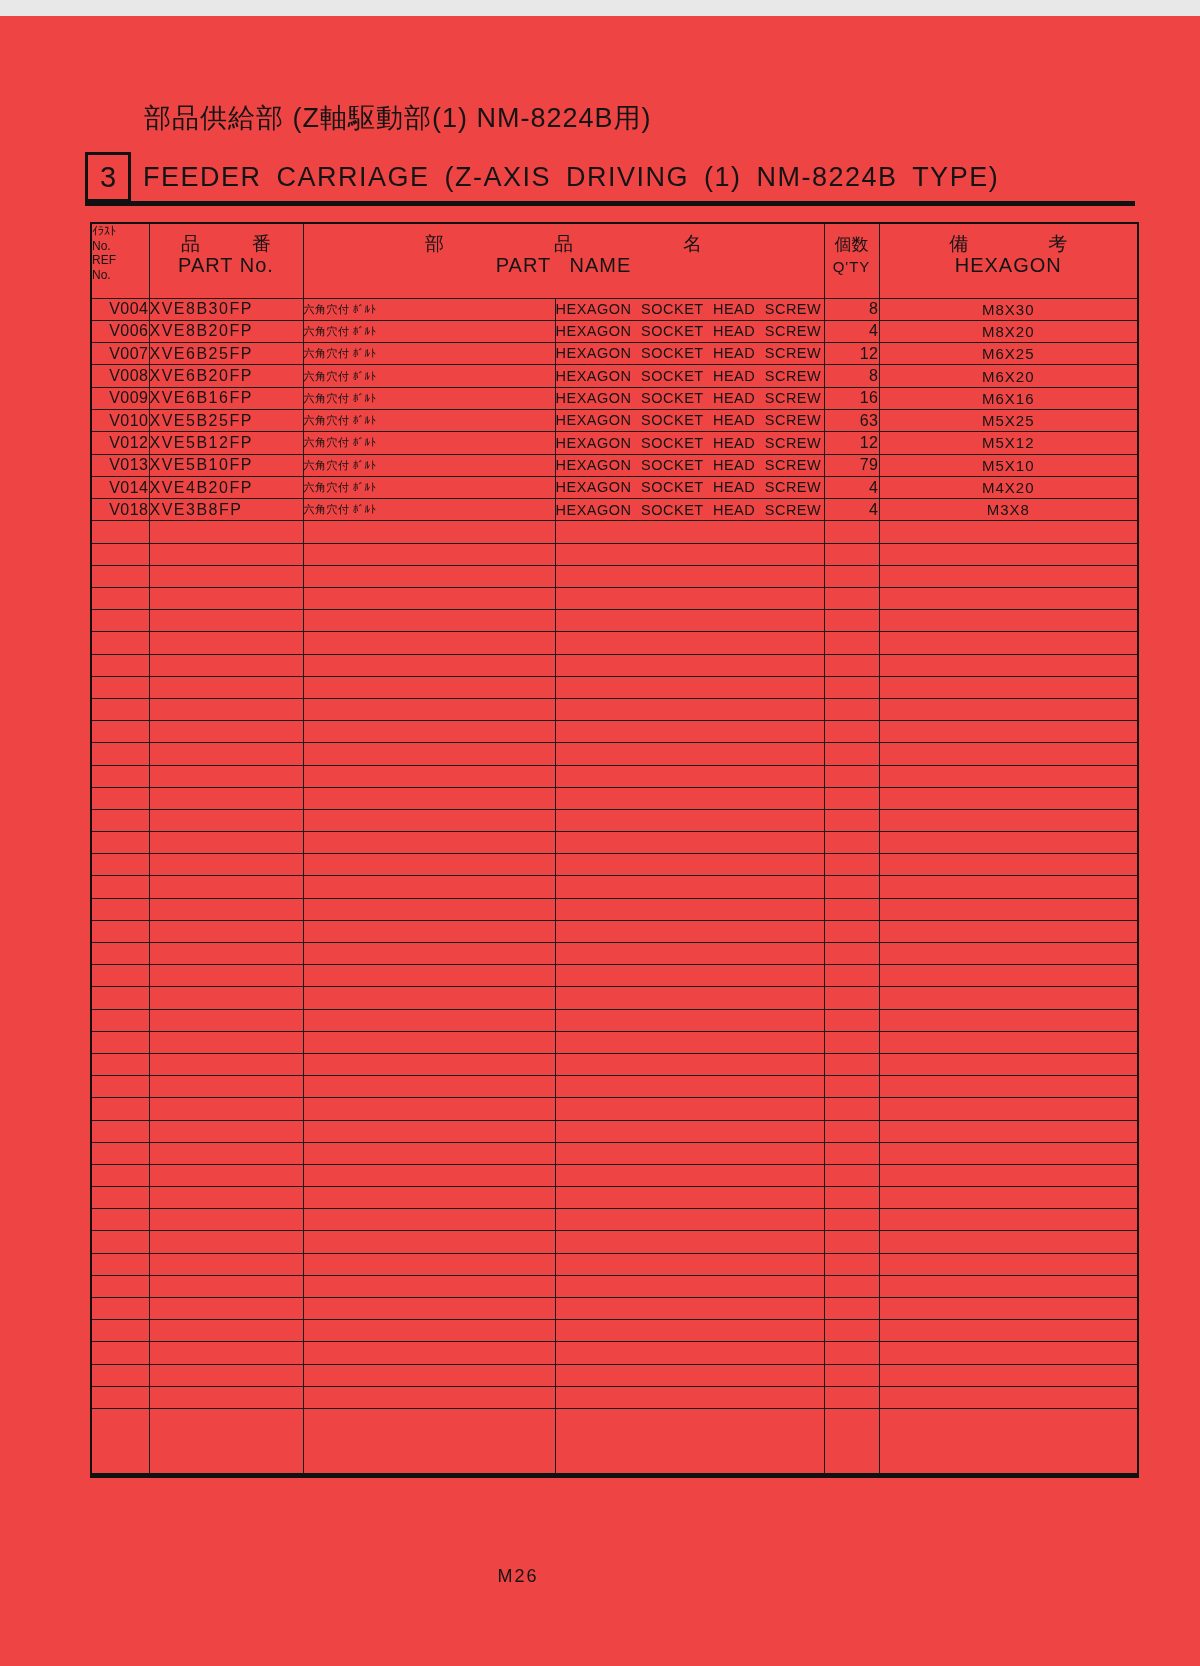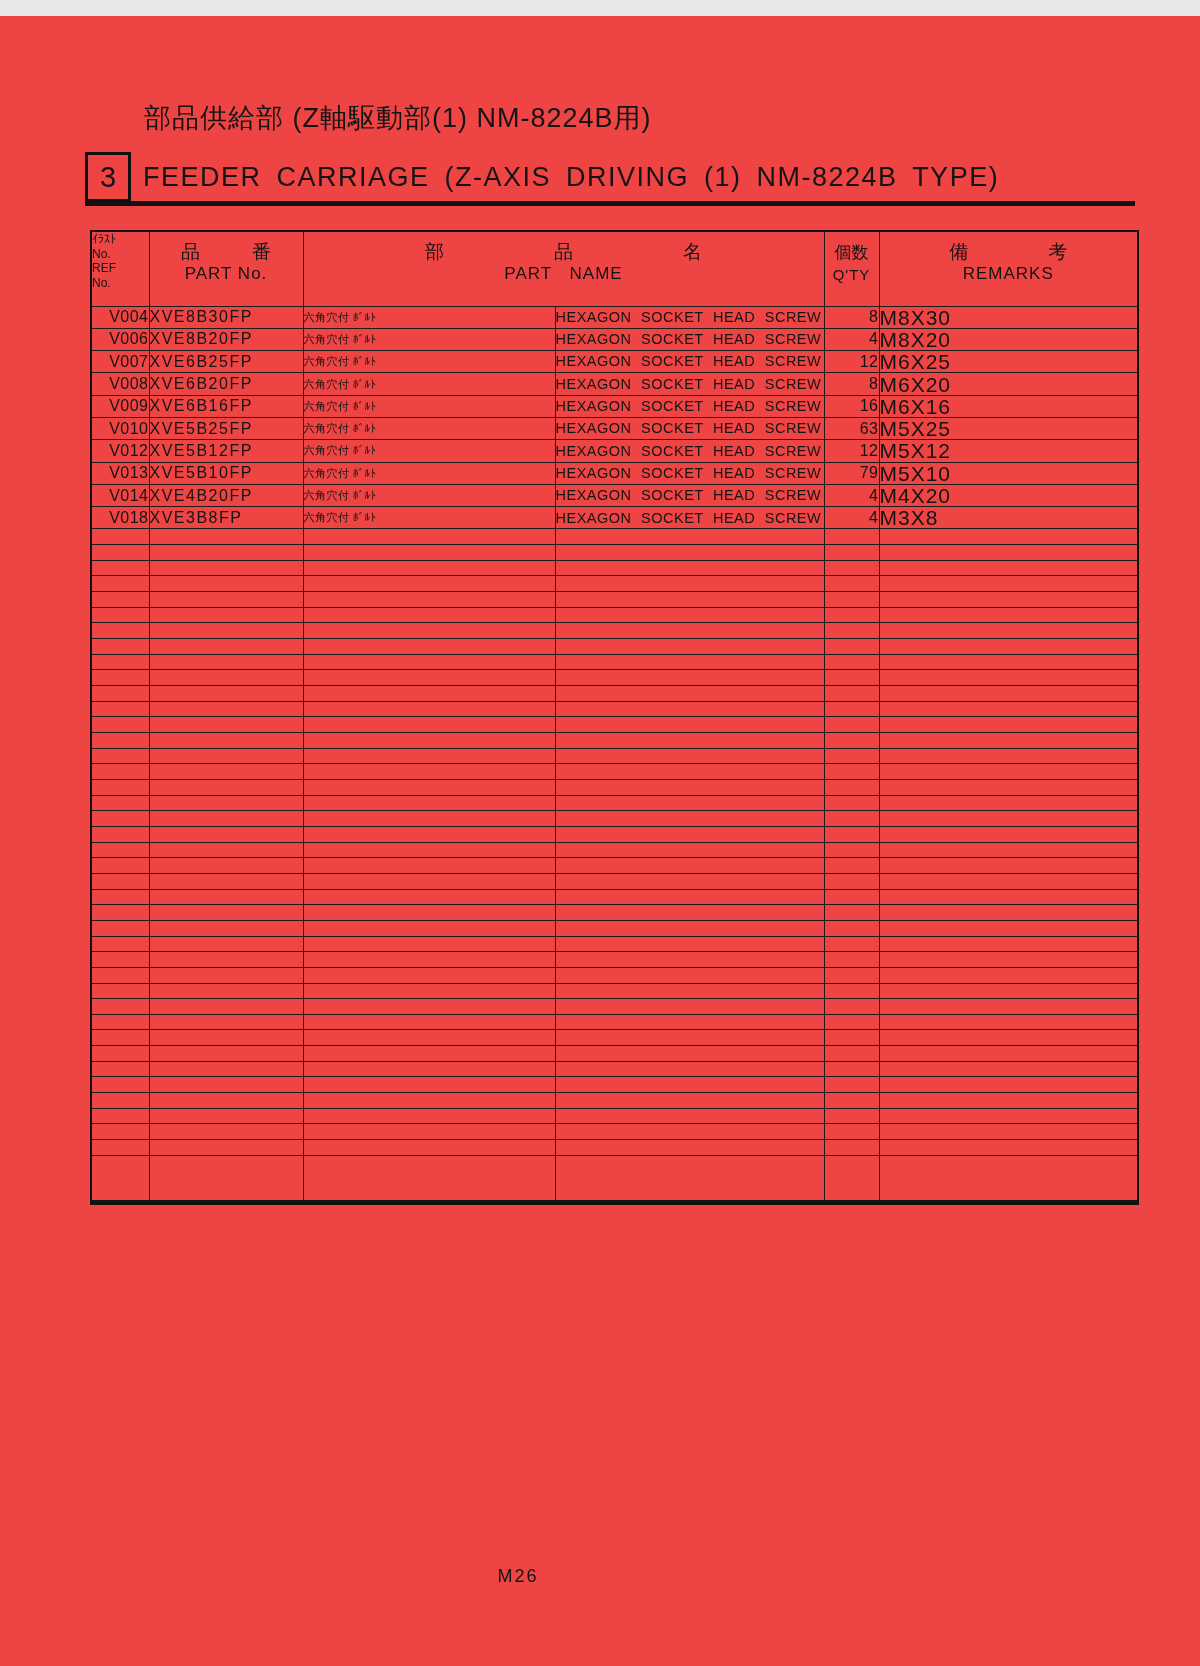--- a/index.html
+++ b/index.html
@@ -57,23 +57,23 @@
     top: 185px;
     width: 1050px;
     height: 5px;
     background: #111;
   }
 
   
   table.parts {
     position: absolute;
     left: 90px;
-    top: 214px;
+    top: 206px;
     width: 1047px;
-    height: 975px;
+    height: 1256px;
     border-collapse: collapse;
     table-layout: fixed;
     border: 2px solid #111;
     border-bottom-width: 5px;
     padding-left: 23px;
   }
   table.parts th, table.parts td {
     border: 1px solid #1c1c1c;
     padding: 0;
     overflow: hidden;
@@ -94,21 +94,21 @@
   .hdr-kanji {
     display: block;
     text-align: center;
     font-size: 19px;
     margin-top: 9px;
     line-height: 22px;
   }
   .hdr-latin {
     display: block;
     text-align: center;
-    font-size: 17px;
+    font-size: 20px;
     line-height: 21px;
     letter-spacing: 1px;
   }
   .sp-partno .hdr-kanji span { letter-spacing: 52px; margin-right: -52px; }
   .sp-name   .hdr-kanji span { letter-spacing: 110px; margin-right: -110px; }
   .sp-remarks .hdr-kanji span { letter-spacing: 80px; margin-right: -80px; }
   .th-qty .hdr-kanji { font-size: 17px; margin-top: 10px; }
   .th-qty .hdr-latin { font-size: 15px; }
   .th-name .hdr-latin { word-spacing: 12px; }
 
@@ -117,21 +117,21 @@
     font-size: 16px;
     letter-spacing: 0.5px;
     vertical-align: middle;
     line-height: 1;
   }
   td.c-ref     { text-align: right; font-size: 16px; }
   td.c-partno  { text-align: left; padding-left: 7px; letter-spacing: 1.5px; }
   td.c-nameja  { text-align: left; padding-left: 9px; font-size: 11px; }
   td.c-nameen  { text-align: left; padding-left: 12px; font-size: 14.5px; letter-spacing: 0.5px; word-spacing: 5px; }
   td.c-qty     { text-align: right; padding-right: 9px; font-size: 16px; }
-  td.c-remarks { text-align: left; padding-left: 11px; font-size: 21px; letter-spacing: 1px; }
+  td.c-remarks { text-align: center; padding-left: 11px; font-size: 15px; letter-spacing: 1px; }
 
   
   .doc-number {
     position: absolute;
     top: 1512px;
     left: 0;
     width: 1133px;
     text-align: right;
     font-size: 20px;
     letter-spacing: 1px;
@@ -185,21 +185,21 @@
         <th colspan="2" class="sp-name th-name">
           <span class="hdr-kanji"><span>部品名</span></span>
           <span class="hdr-latin">PART NAME</span>
         </th>
         <th class="th-qty">
           <span class="hdr-kanji"><span>個数</span></span>
           <span class="hdr-latin">Q'TY</span>
         </th>
         <th class="sp-remarks">
           <span class="hdr-kanji"><span>備考</span></span>
-          <span class="hdr-latin">REMARKS</span>
+          <span class="hdr-latin">HEXAGON</span>
         </th>
       </tr>
     </thead>
     <tbody>
         <tr class="data-row">
           <td class="c-ref">V004</td>
           <td class="c-partno">XVE8B30FP</td>
           <td class="c-nameja">六角穴付 ﾎﾞﾙﾄ</td>
           <td class="c-nameen">HEXAGON SOCKET HEAD SCREW</td>
           <td class="c-qty">8</td>

